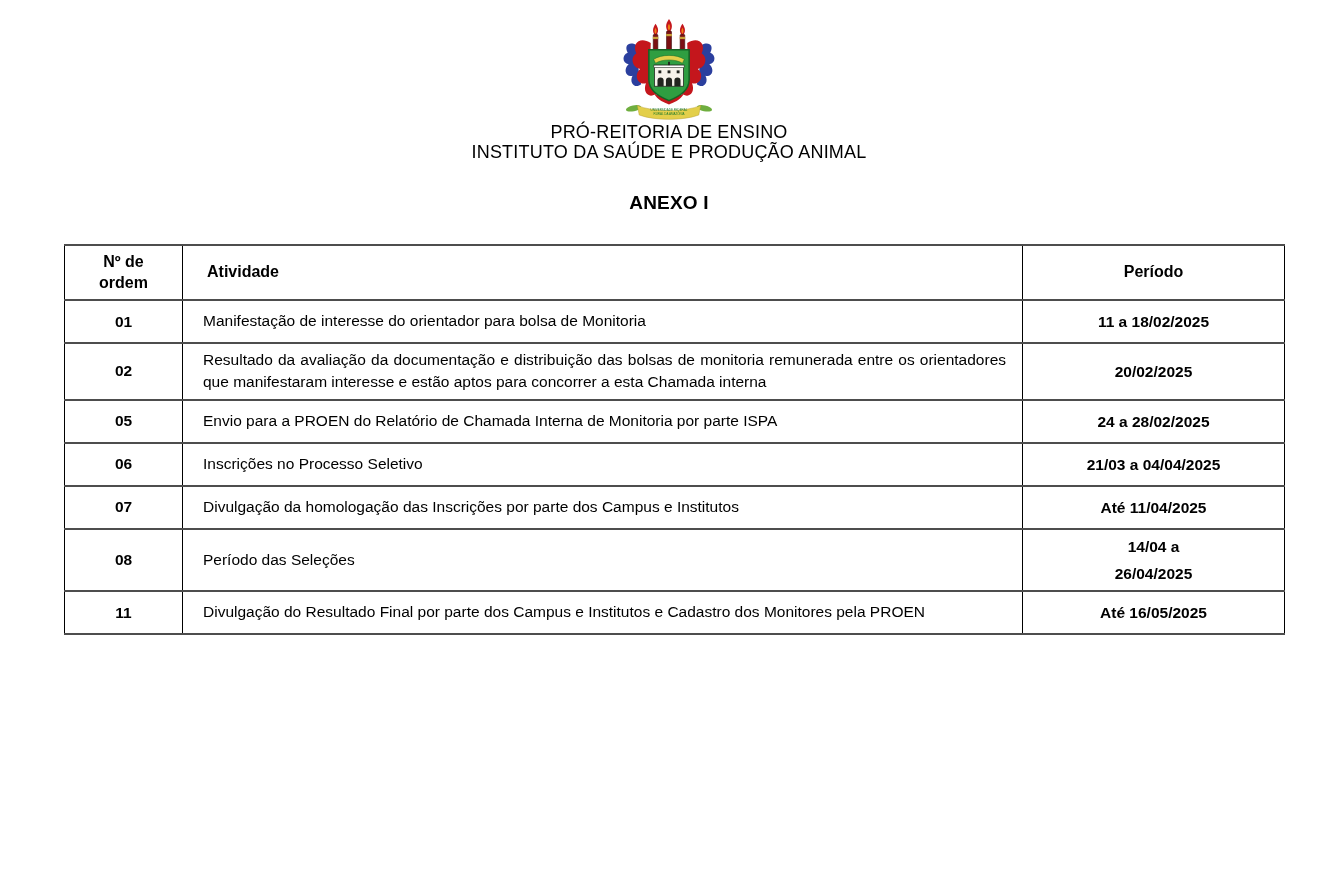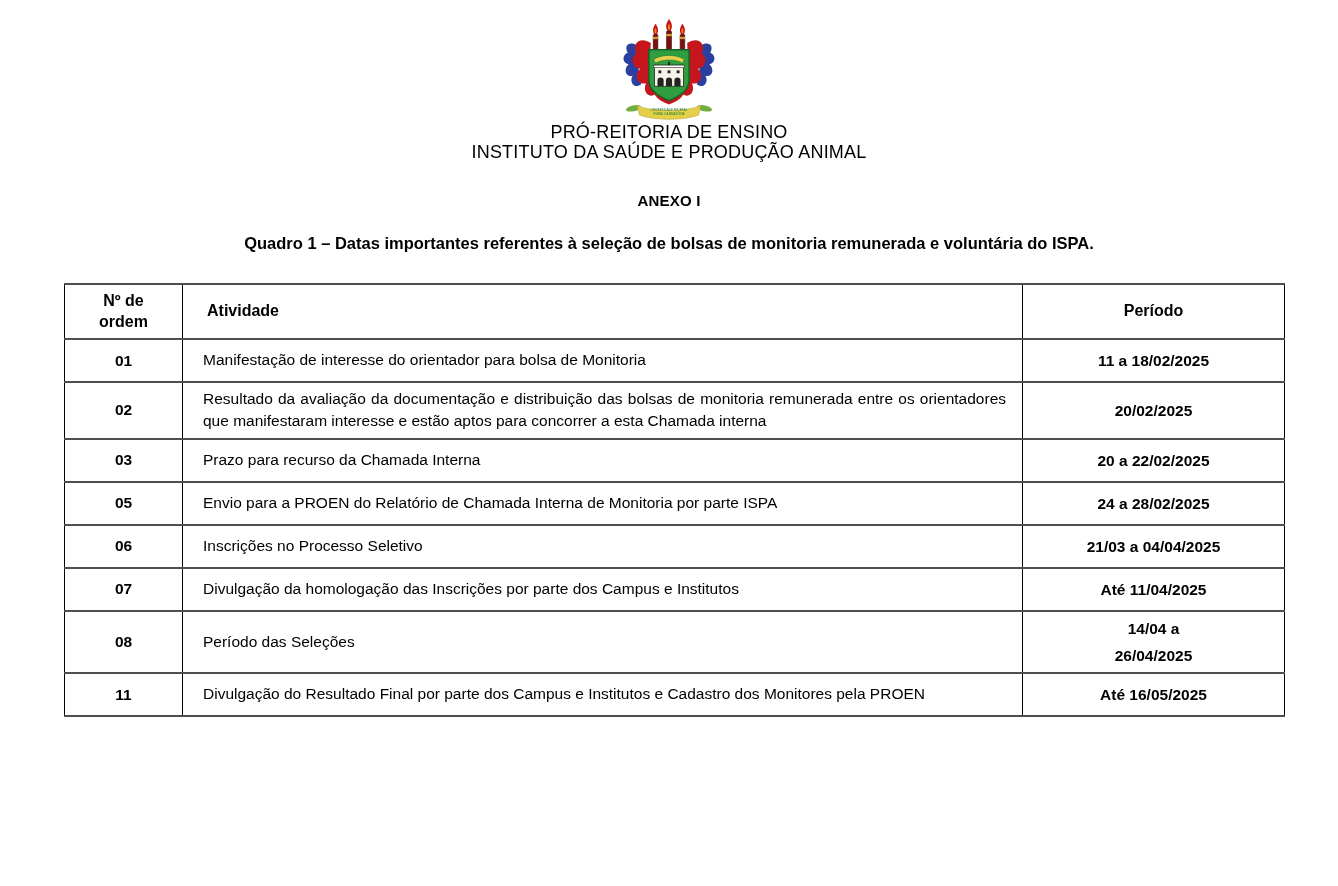--- a/index.html
+++ b/index.html
@@ -18,21 +18,21 @@
     width:1338px;height:886px;background:#ffffff;color:#000;
     font-family:"Liberation Sans", sans-serif;
     -webkit-font-smoothing:antialiased;
     overflow:hidden;
   }
   .page{position:relative;width:1338px;height:886px;}
 
   
   .crest{display:block;margin:16px auto 2px auto;}
   .org-lines{text-align:center;font-size:18px;line-height:20px;letter-spacing:0.2px;}
-  .anexo-title{margin:30px 0 0 0;text-align:center;font-size:15px;font-weight:bold;letter-spacing:0.2px;}
+  .anexo-title{margin:30px 0 0 0;text-align:center;font-size:19px;font-weight:bold;letter-spacing:0.2px;}
   .caption{margin:25px 0 0 0;text-align:center;font-size:16.5px;font-weight:bold;}
 
   
   table.schedule{
     table-layout:fixed;border-collapse:collapse;
     width:1220px;margin:30px 0 0 64px;
   }
   col.c-ordem{width:118px;}
   col.c-atividade{width:840px;}
   col.c-periodo{width:262px;}
@@ -113,21 +113,20 @@
       <text x="50" y="102.6" font-size="3.1" text-anchor="middle" fill="#1d7a2b" font-family="Liberation Sans, sans-serif">RURAL DA AMAZÔNIA</text>
     </g>
   </svg>
 
   <div class="org-lines">
     <div>PRÓ-REITORIA DE ENSINO</div>
     <div>INSTITUTO DA SAÚDE E PRODUÇÃO ANIMAL</div>
   </div>
 
   <h1 class="anexo-title">ANEXO I</h1>
-  <p class="caption">Quadro 1 – Datas importantes referentes à seleção de bolsas de monitoria remunerada e voluntária do ISPA.</p>
 
   <table class="schedule">
     <colgroup>
       <col class="c-ordem">
         <col class="c-atividade">
         <col class="c-periodo">
     </colgroup>
     <thead>
       <tr>
         <th class="col-ordem">Nº de ordem</th>
@@ -138,25 +137,20 @@
     <tbody>
         <tr>
           <td class="col-ordem">01</td>
           <td class="col-atividade">Manifestação de interesse do orientador para bolsa de Monitoria</td>
           <td class="col-periodo">11 a 18/02/2025</td>
         </tr>
         <tr>
           <td class="col-ordem">02</td>
           <td class="col-atividade">Resultado da avaliação da documentação e distribuição das bolsas de monitoria remunerada entre os orientadores que manifestaram interesse e estão aptos para concorrer a esta Chamada interna</td>
           <td class="col-periodo">20/02/2025</td>
-        </tr>
-        <tr>
-          <td class="col-ordem">03</td>
-          <td class="col-atividade">Prazo para recurso da Chamada Interna</td>
-          <td class="col-periodo">20 a 22/02/2025</td>
         </tr>
         <tr>
           <td class="col-ordem">05</td>
           <td class="col-atividade">Envio para a PROEN do Relatório de Chamada Interna de Monitoria por parte ISPA</td>
           <td class="col-periodo">24 a 28/02/2025</td>
         </tr>
         <tr>
           <td class="col-ordem">06</td>
           <td class="col-atividade">Inscrições no Processo Seletivo</td>
           <td class="col-periodo">21/03 a 04/04/2025</td>

